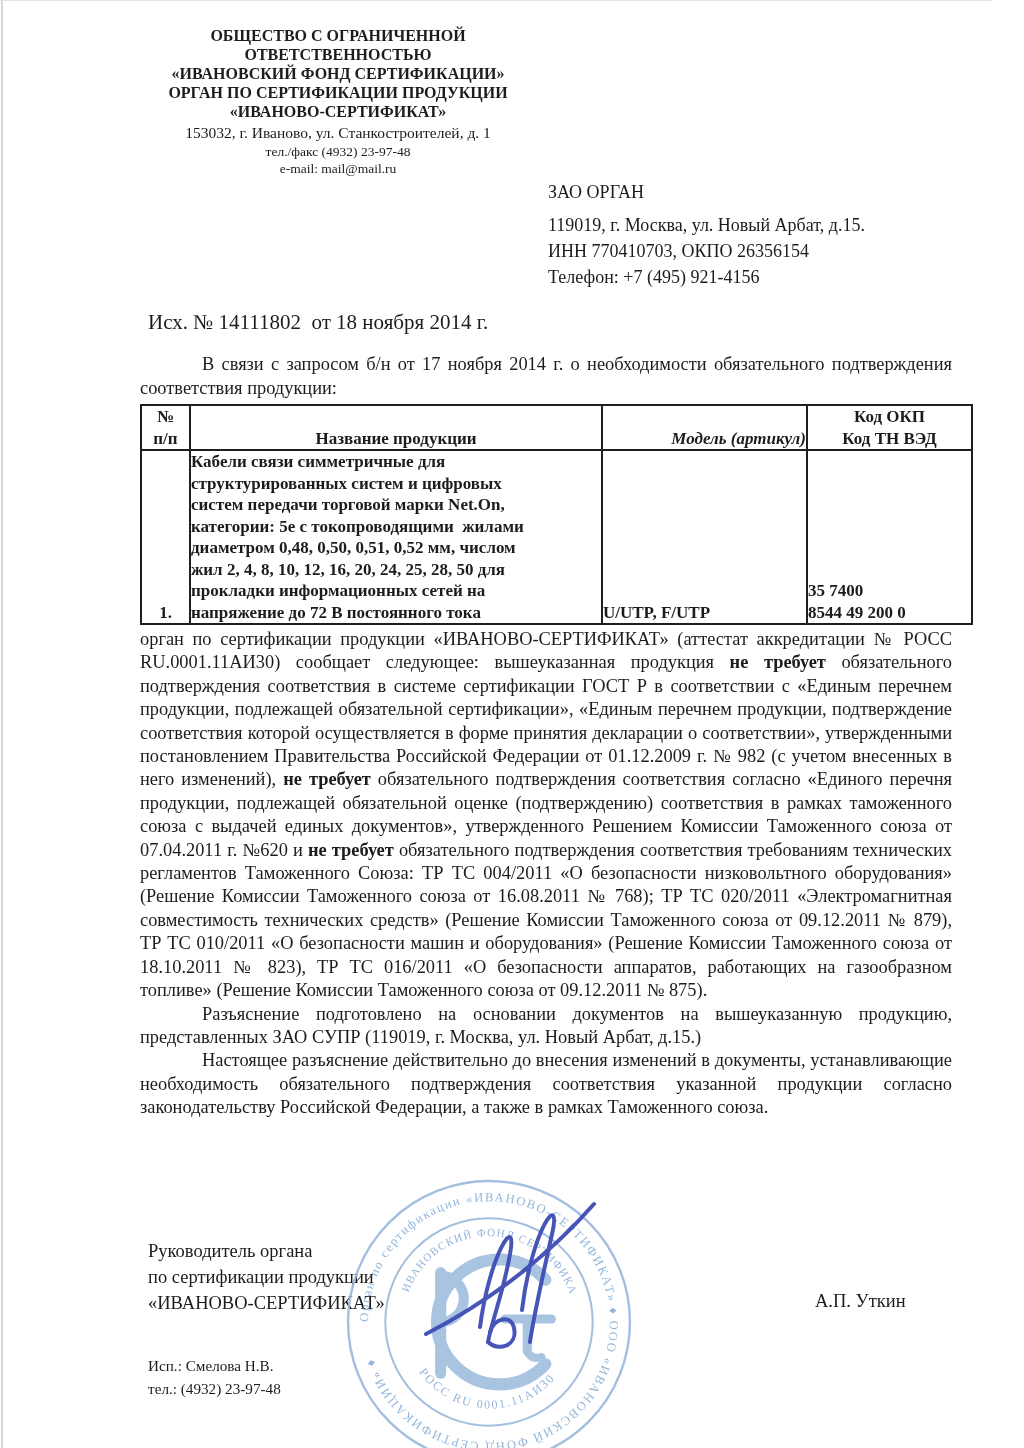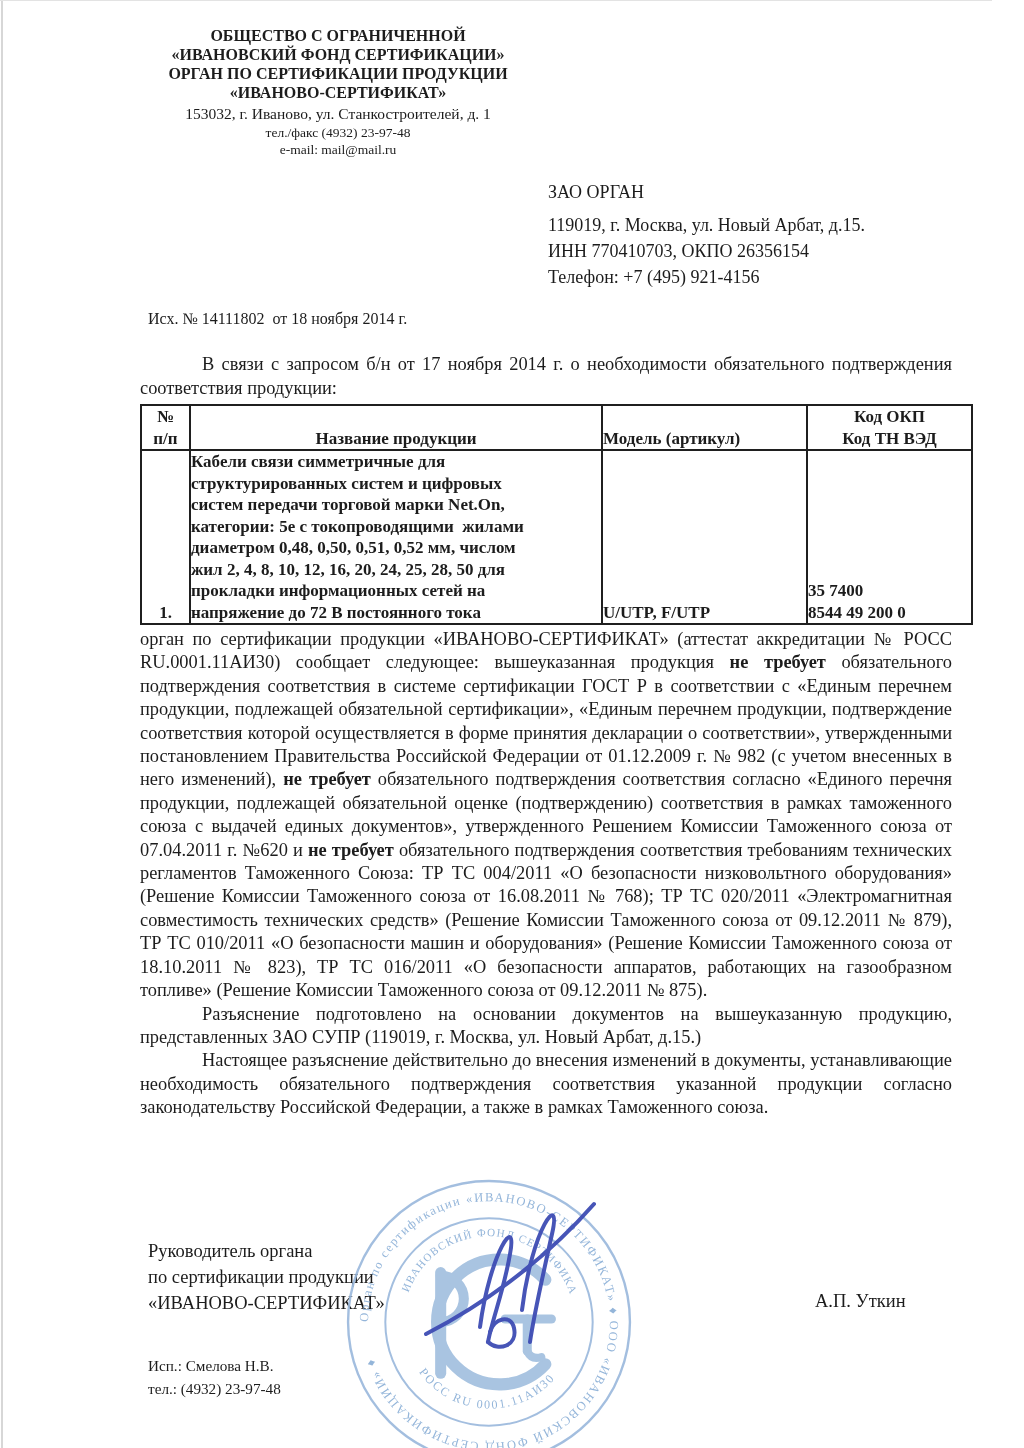--- a/index.html
+++ b/index.html
@@ -14,34 +14,34 @@
   
   .letterhead{position:absolute;left:150px;top:26px;width:376px;text-align:center;}
   .lh-org{font-weight:bold;font-size:16px;line-height:19px;}
   .lh-addr{font-size:15.5px;line-height:20px;margin-top:2px;}
   .lh-small{font-size:13.5px;line-height:17px;}
 
   
   .recipient{position:absolute;left:548px;top:179px;font-size:18px;line-height:26px;}
   .rc-name{margin-bottom:7px;}
 
-  .ref-line{position:absolute;left:148px;top:310px;font-size:16px;white-space:pre-wrap;}
+  .ref-line{position:absolute;left:148px;top:310px;font-size:21px;white-space:pre-wrap;}
 
   .intro{position:absolute;left:140px;top:353px;width:812px;font-size:18.4px;
          line-height:23.5px;text-align:justify;text-indent:62px;}
 
   
   table.prod{position:absolute;left:140px;top:404px;border-collapse:collapse;table-layout:fixed;}
   table.prod th,table.prod td{
     border:2px solid #1f1f1f;font-weight:bold;font-size:17px;line-height:21.5px;
     padding:0;white-space:pre-wrap;
   }
   th.c-num{width:47px;text-align:center;vertical-align:top;padding-top:2px;}
   th.c-name{width:410px;text-align:center;vertical-align:bottom;padding-bottom:2px;}
-  th.c-model{width:203px;text-align:left;vertical-align:bottom;padding-bottom:2px;}
+  th.c-model{width:203px;text-align:right;vertical-align:bottom;padding-bottom:2px;font-style:italic;}
   th.c-codes{width:163px;text-align:center;vertical-align:top;padding-top:2px;}
   td.c-num{text-align:center;vertical-align:bottom;padding-bottom:2px;}
   td.c-name{text-align:left;vertical-align:top;padding:3px 6px 2px 12px;border-radius:18px;}
   td.c-model{text-align:left;vertical-align:bottom;padding:0 0 2px 12px;}
   td.c-codes{text-align:left;vertical-align:bottom;padding:0 0 2px 12px;}
 
   
   .body-text{position:absolute;left:140px;top:628px;width:812px;}
   .bp{margin:0;font-size:18.4px;line-height:23.4px;text-align:justify;}
   .bp .b{font-weight:bold;}
@@ -59,20 +59,21 @@
 </style>
 </head>
 <body>
 
 <div class="page">
   <div class="scan-edge-left"></div>
   <div class="scan-edge-top"></div>
 
   <div class="letterhead">
     <div class="lh-org">ОБЩЕСТВО С ОГРАНИЧЕННОЙ</div>
+    <div class="lh-org">ОТВЕТСТВЕННОСТЬЮ</div>
     <div class="lh-org">«ИВАНОВСКИЙ ФОНД СЕРТИФИКАЦИИ»</div>
     <div class="lh-org">ОРГАН ПО СЕРТИФИКАЦИИ ПРОДУКЦИИ</div>
     <div class="lh-org">«ИВАНОВО-СЕРТИФИКАТ»</div>
     <div class="lh-addr">153032, г. Иваново, ул. Станкостроителей, д. 1</div>
     <div class="lh-small">тел./факс (4932) 23-97-48</div>
     <div class="lh-small">e-mail: mail@mail.ru</div>
   </div>
 
   <div class="recipient">
     <div class="rc-name">ЗАО ОРГАН</div>

